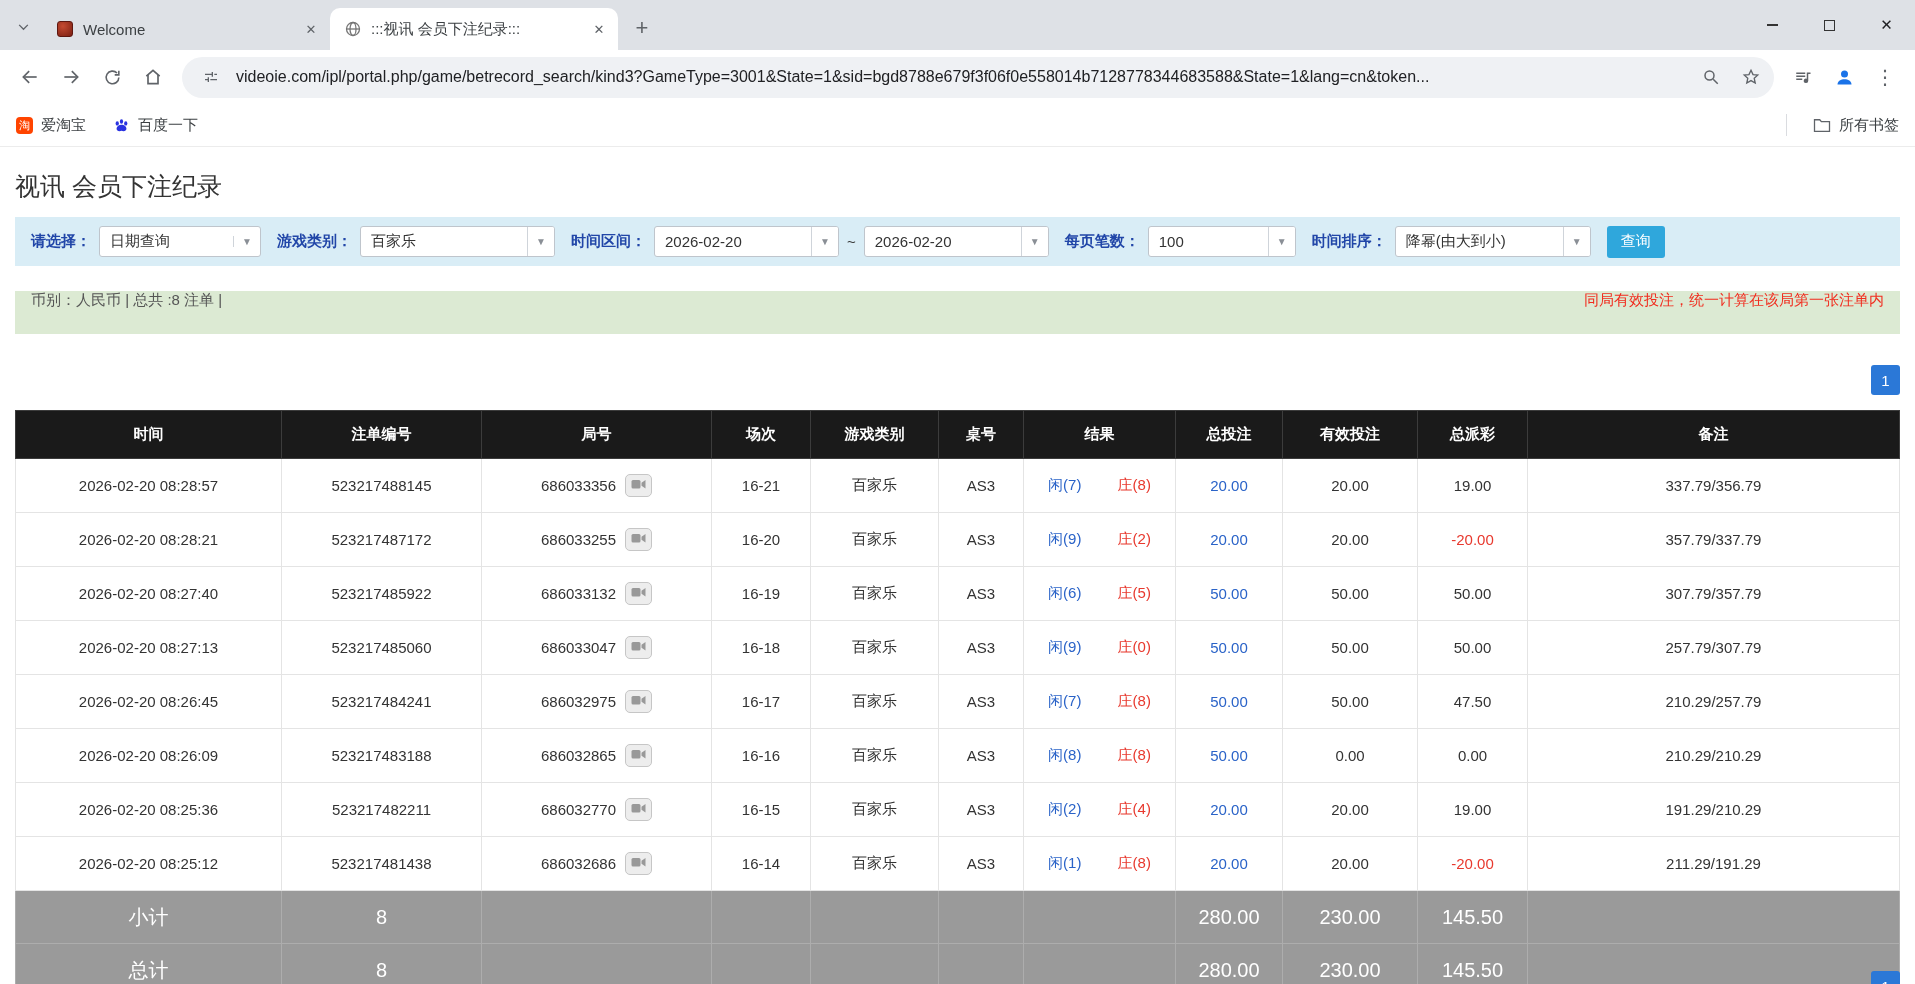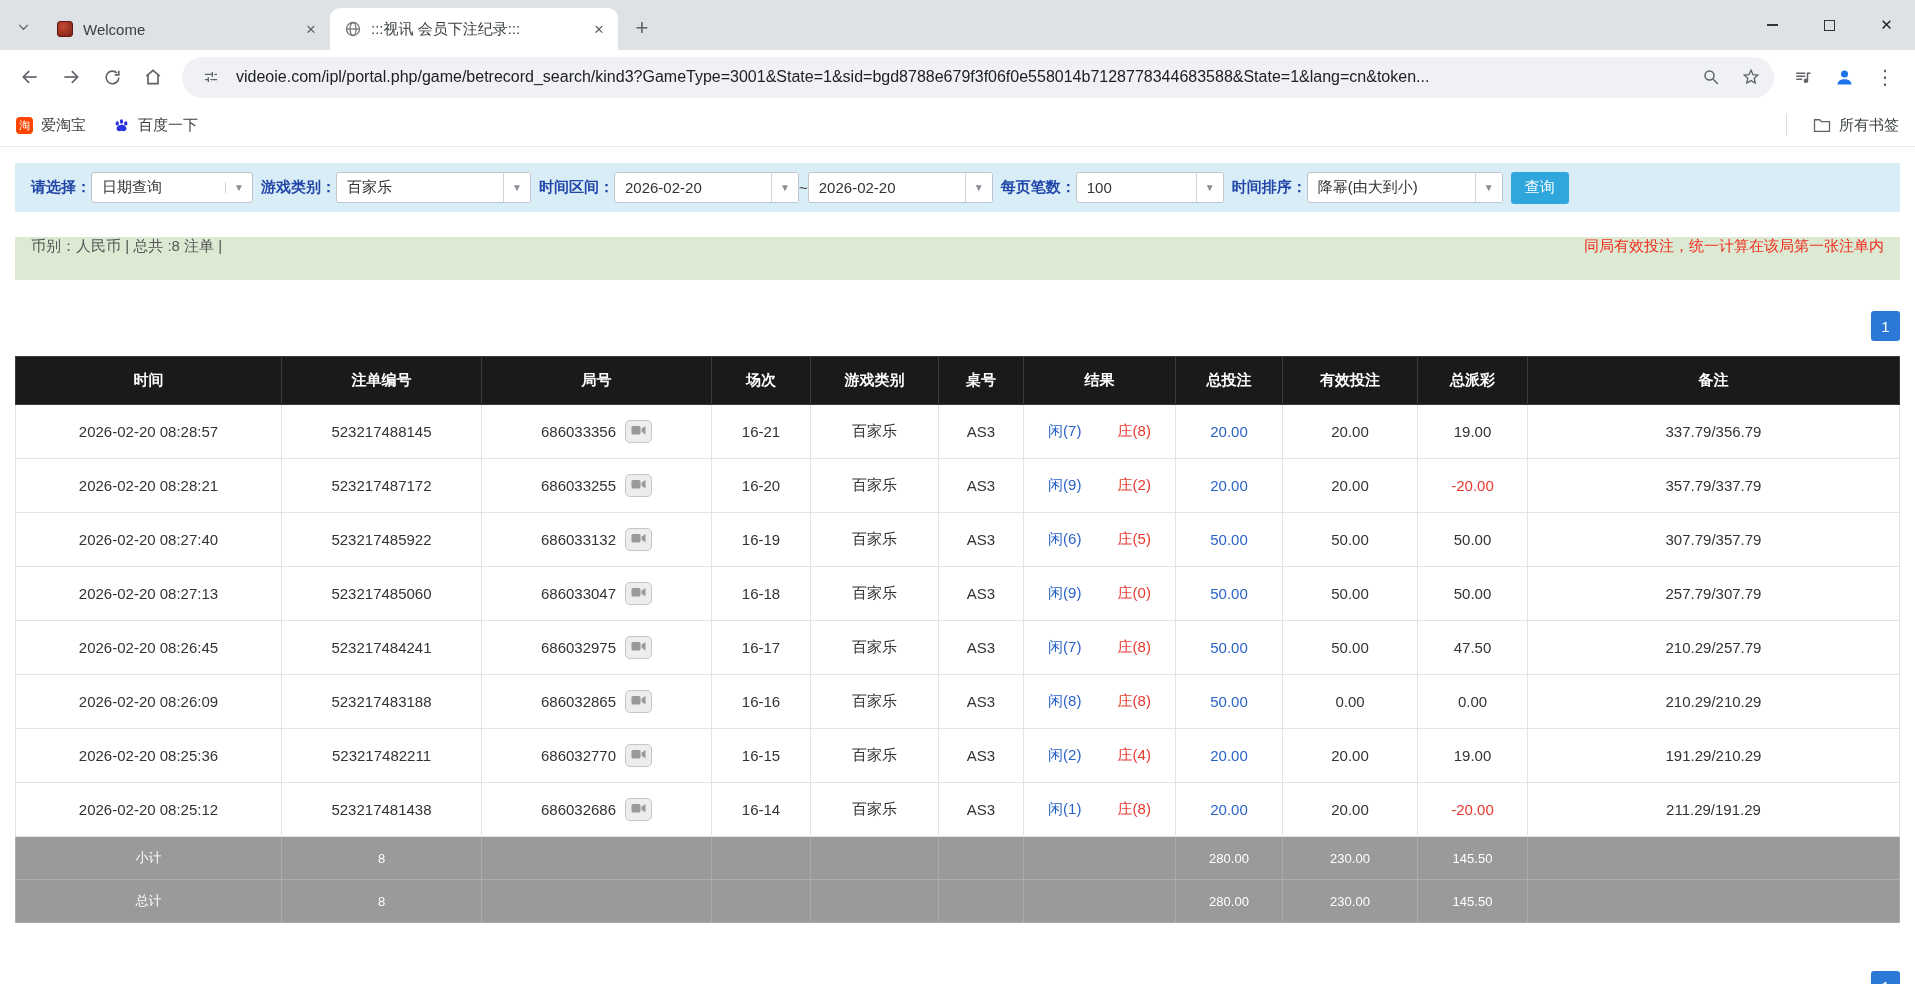--- a/index.html
+++ b/index.html
@@ -40,41 +40,41 @@
   .bm { display:flex; align-items:center; gap:8px; font-size:15px; color:#3c4043; white-space:nowrap; }
   .bm-ico { width:18px; height:18px; display:flex; align-items:center; justify-content:center; }
   .fav-taobao { width:17px; height:17px; background:#ff4400; border-radius:4px; color:#fff; font-size:11px; display:flex; align-items:center; justify-content:center; }
   .bm-spacer { flex:1; }
   .bm-sep { width:1px; height:22px; background:#dadce0; }
 
   
   .page { padding:0 15px; }
   .page-title { font-size:25px; color:#333; font-weight:500; margin-top:24px; height:30px; line-height:30px; }
 
-  .filter-bar { margin-top:16px; height:49px; background:var(--filter-bg); display:flex; align-items:center; padding:0 16px; }
+  .filter-bar { margin-top:16px; height:49px; background:var(--filter-bg); display:flex; align-items:center; padding:0 16px; gap:8px; }
   .flabel { color:var(--label-blue); font-weight:bold; font-size:15px; margin-left:8px; white-space:nowrap; }
   .flabel:first-child { margin-left:0; }
   .combo { display:flex; align-items:stretch; height:31px; background:#fff; border:1px solid #bfc5cc; border-radius:3px; overflow:hidden; flex:none; }
   .combo-val { display:flex; align-items:center; padding:0 10px; font-size:15px; color:#333; flex:1; white-space:nowrap; }
   .combo-arrow { width:27px; border-left:1px solid #cfd4da; display:flex; align-items:center; justify-content:center; color:#8a8f96; font-size:10px; background:#fff; }
   .w-mode { width:162px;align-items:center; } .w-game { width:195px; } .w-date { width:185px; } .w-per { width:148px; } .w-sort { width:196px; }
   .tilde { color:#333; font-size:15px; }
   .search-btn { height:32px; padding:0 14px; background:var(--query-button-bg); color:#fff; border:none; border-radius:3px; font-size:15px; margin-left:8px; cursor:pointer; }
 
   .info-bar { margin-top:25px; height:43px; background:var(--info-bg); display:flex; align-items:flex-start; justify-content:space-between; padding:0 16px; }
   .info-left { font-size:15px; color:#555; }
   .info-right { font-size:15px; color:var(--info-red); }
 
   .pager-row { margin-top:31px; display:flex; justify-content:flex-end; }
   .page-btn { min-width:29px; height:30px; background:var(--pager-bg); color:#fff; border:none; border-radius:3px; font-size:15px; cursor:pointer; }
 
   .bet-table { margin-top:15px; width:100%; border-collapse:collapse; table-layout:fixed; }
   .bet-table th { background:var(--table-header-bg); color:#fff; font-size:15px; font-weight:bold; height:48px; border:1px solid #3c3c3c;margin-left:38px; }
   .bet-table tbody td { height:54px; text-align:center; font-size:15px; color:#333; border:1px solid #e4e4e4; background:#fff; overflow:hidden; }
-  .bet-table tfoot td { height:43px; text-align:center; font-size:13px; color:#fff; background:var(--summary-row-bg); border:1px solid #adadad; }
+  .bet-table tfoot td { height:53px; text-align:center; font-size:20px; color:#fff; background:var(--summary-row-bg); border:1px solid #adadad; }
 
   .round-wrap { display:inline-flex; align-items:center; gap:9px; }
   .replay-btn { width:27px; height:23px; background:#ededed; border:1px solid #c6c6c6; border-radius:5px; display:inline-flex; align-items:center; justify-content:center; padding:0; cursor:pointer; }
   .player { color:var(--link-blue); }
   .banker { color:var(--negative-red);margin-left:32px; }
   .bet-link { color:var(--link-blue); text-decoration:none; cursor:pointer; }
   .payout.neg { color:var(--negative-red); }
 
   .bottom-pager { position:absolute; top:971px; right:15px; }
 </style>
@@ -197,20 +197,21 @@
     <span class="bm-ico">
       <svg width="18" height="16" viewBox="0 0 24 20" fill="none" stroke="#5f6368" stroke-width="1.7">
           <path d="M2 3h7l2.2 2.5H22v13H2z"></path>
         </svg>
     </span>
     <span>所有书签</span>
   </span>
 </div>
 
 <div class="page">
+  <div class="page-title">视讯 会员下注纪录</div>
 
   <div class="filter-bar">
     <span class="flabel">请选择：</span>
     <div class="combo w-mode">
       <span class="combo-val">日期查询</span>
       <span class="combo-arrow">▼</span>
     </div>
 
     <span class="flabel">游戏类别：</span>
     <div class="combo w-game">

